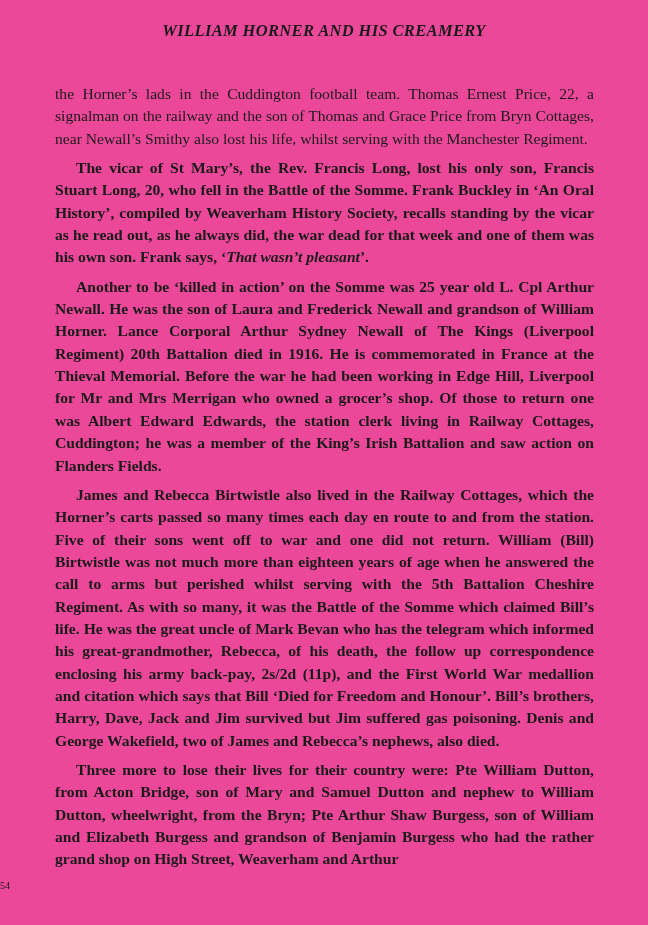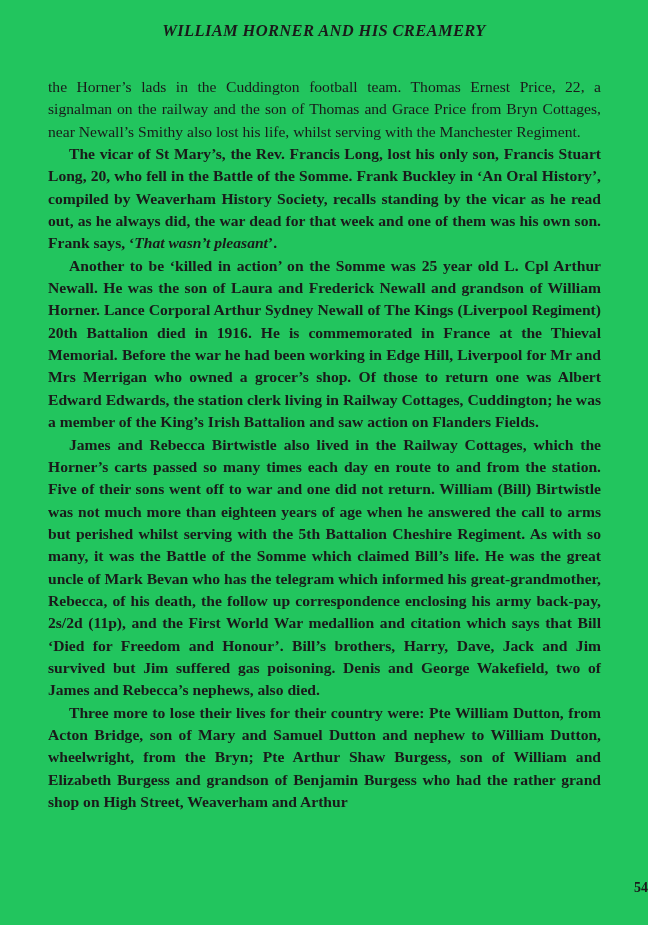--- a/index.html
+++ b/index.html
@@ -7,21 +7,21 @@
     margin: 0;
     padding: 0;
     background: #ffffff;
   }
 
   .page {
     position: relative;
     width: 648px;
     height: 925px;
     margin: 0 auto;
-    background: #22c55e;
+    background: #ec4899;
     color: #1a1a1a;
     font-family: "Liberation Serif", "DejaVu Serif", serif;
     overflow: hidden;
     box-sizing: border-box;
   }
 
   
   .running-head {
     position: absolute;
     top: 21px;
@@ -38,21 +38,21 @@
 
   
   .textblock {
     position: absolute;
     top: 76px;
     left: 48px;
     width: 553px;
   }
 
   .para {
-    margin: 0;
+    margin: 7px;
     text-align: justify;
     text-justify: inter-word;
     font-size: 15.6px;
     line-height: 22.35px;
     color: #1a1a1a;
     hyphens: none;
     -webkit-hyphens: none;
   }
 
   .para.indented {
@@ -63,23 +63,23 @@
   .para em {
     font-style: italic;
   }
 
   
   .folio {
     position: absolute;
     top: 880px;
     left: 0;
     width: 648px;
-    text-align: right;
-    font-size: 14px;
-    font-weight: bold;
+    text-align: left;
+    font-size: 10px;
+    font-weight: normal;
     color: #1a1a1a;
   }
 </style>
 </head>
 <body>
 
 <div class="page">
 
   <div class="running-head">WILLIAM HORNER AND HIS CREAMERY</div>
 

